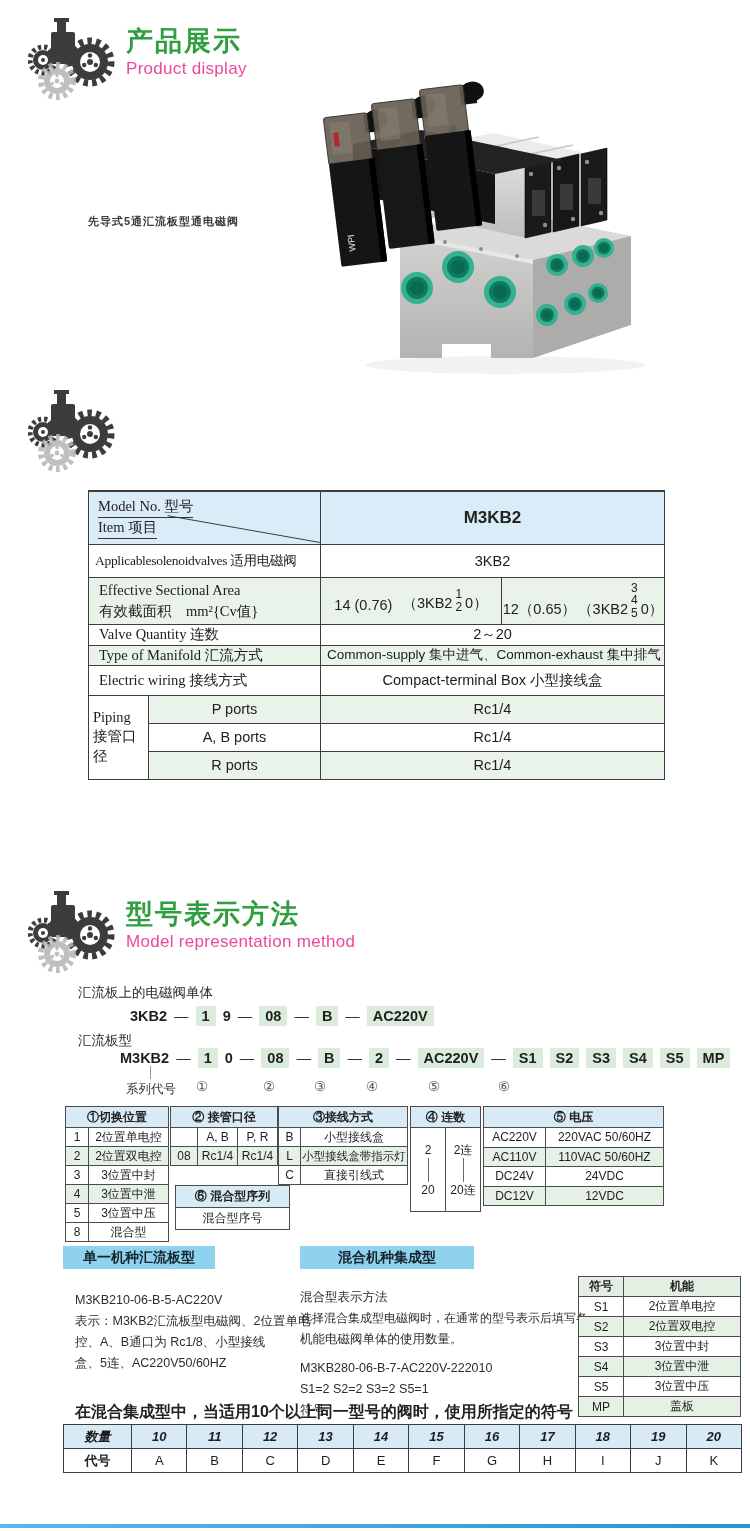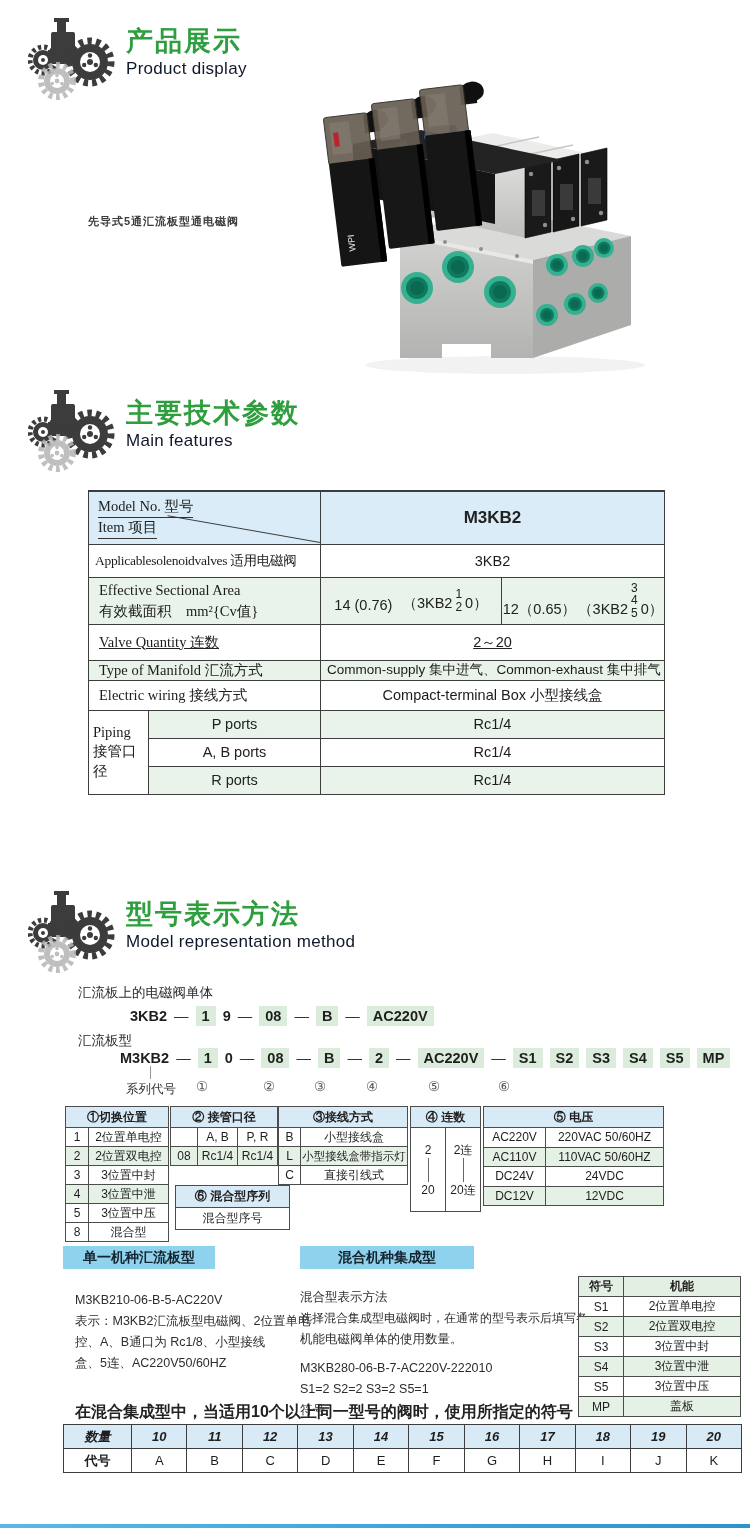--- a/index.html
+++ b/index.html
@@ -4,35 +4,35 @@
 <style>
   html,body{margin:0;padding:0;background:#fff;}
   .page{position:relative;width:750px;height:1531px;background:#fff;overflow:hidden;
         font-family:"Liberation Sans",sans-serif;color:#222;}
   .abs{position:absolute;}
 
   
   .sec-head{position:absolute;display:flex;gap:10px;align-items:flex-start;}
   .sec-text{margin-top:8px;}
   .sec-title{font-size:27px;font-weight:bold;color:#2f9e3f;letter-spacing:2px;line-height:30px;}
-  .sec-sub{font-size:17px;color:#0f172a;margin-top:3px;letter-spacing:0.3px;}
+  .sec-sub{font-size:17px;color:#ec4899;margin-top:3px;letter-spacing:0.3px;}
 
   .caption{position:absolute;left:88px;top:214px;font-size:11px;font-weight:bold;color:#3c3c3c;letter-spacing:1px;}
 
   
   table.spec{position:absolute;left:88px;top:490px;width:576px;border-collapse:collapse;table-layout:fixed;
              border:1px solid #3d3d3d;border-top:2px solid #3d3d3d;}
   .spec td{border:1px solid #3d3d3d;padding:0 6px;font-size:14.5px;overflow:hidden;}
   .spec .lab{font-family:"Liberation Serif",serif;text-align:left;padding-left:10px;color:#1c1c1c;}
   .spec .tight{font-size:13.5px;letter-spacing:-0.3px;padding-left:6px;}
   .spec .val{text-align:center;font-family:"Liberation Sans",sans-serif;color:#1c1c1c;white-space:nowrap;}
   .spec .hval{text-align:center;font-size:17px;font-weight:bold;}
   .bg-b{background:#d9ecf8;}
   .bg-g{background:#e9f3e9;}
-  .h-head{height:53px;} .h-r1{height:33px;} .h-r2{height:47px;} .h-r3{height:36px;text-decoration:underline;}
+  .h-head{height:53px;} .h-r1{height:33px;} .h-r2{height:47px;} .h-r3{height:21px;}
   .h-r4{height:14px;} .h-r5{height:30px;} .h-p{height:28px;}
   .hcell{position:relative;font-family:"Liberation Serif",serif;}
   .hcell .top{position:absolute;top:5px;left:9px;border-bottom:1px solid #333;padding-bottom:1px;font-size:14.5px;}
   .hcell .bot{position:absolute;bottom:5px;left:9px;border-bottom:1px solid #333;padding-bottom:1px;font-size:14.5px;}
   .diagsvg{position:absolute;left:0;top:0;width:100%;height:100%;}
   .efflab span{display:block;line-height:1.4;}
   .eff{white-space:nowrap;text-align:center;font-size:13.5px;}
   .effwrap{display:flex;align-items:flex-end;justify-content:center;gap:2px;}
   .stk{display:inline-flex;flex-direction:column;align-items:center;line-height:1.05;font-size:12px;margin:0 1px;}
   .piplab span{display:block;line-height:1.35;}
@@ -277,24 +277,20 @@
       <g opacity="0.85">
           <circle cx="29" cy="63" r="16" fill="none" stroke="#b5b5b5" stroke-width="6" stroke-dasharray="3.8 3.6"></circle>
          <circle cx="29" cy="63" r="13" fill="#b5b5b5"></circle>
           <circle cx="29" cy="63" r="7" fill="#fff"></circle>
          <circle cx="29" cy="63" r="2.4" fill="#b5b5b5"></circle>
           <circle cx="29" cy="57.5" r="1.8" fill="#b5b5b5"></circle>
          <circle cx="33.8" cy="65.5" r="1.8" fill="#b5b5b5"></circle>
           <circle cx="24.2" cy="65.5" r="1.8" fill="#b5b5b5"></circle>
         </g>
     </svg>
-    <div class="sec-text">
-      <div class="sec-title">主要技术参数</div>
-      <div class="sec-sub">Main features</div>
-    </div>
   </div>
 
   <table class="spec">
     <colgroup>
         <col style="width:60px">
         <col style="width:172px">
         <col style="width:181px">
         <col style="width:163px">
       </colgroup>
     <tbody>

